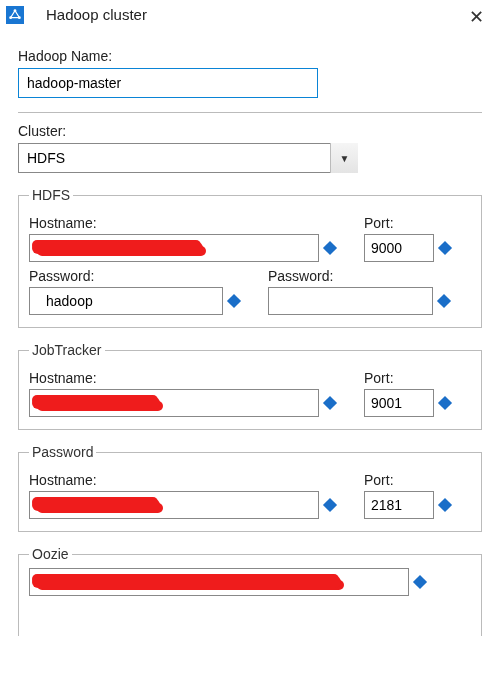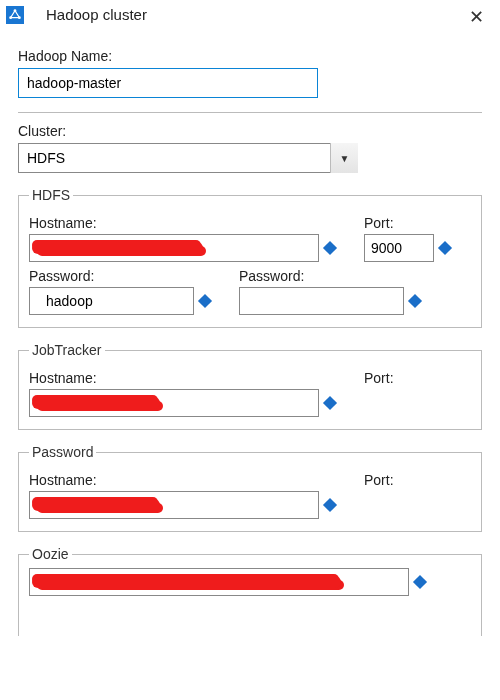--- a/index.html
+++ b/index.html
@@ -126,21 +126,21 @@
     }
     .std-input {
       height: 28px;
       border: 1px solid #888;
       padding: 0 6px;
       font-size: 14px;
       background: #fff;
     }
     .w-host { width: 290px; }
     .w-port { width: 70px; }
-    .w-user { width: 165px; padding-left: 16px; }
+    .w-user { width: 194px; padding-left: 16px; }
     .w-pass { width: 165px; }
     .w-url  { width: 380px; }
     .diamond {
       width: 10px;
       height: 10px;
       background: #1a6ec8;
       transform: rotate(45deg);
       flex-shrink: 0;
     }
     .redact {
@@ -235,37 +235,45 @@
     <div class="row">
       <div class="col">
         <div class="field-label">Hostname:</div>
         <div class="input-with-diamond">
           <div class="redact short" style="width:290px;"><input class="std-input w-host" type="text" value="" style=""></div>
           <div class="diamond"></div>
         </div>
       </div>
       <div class="col">
         <div class="field-label">Port:</div>
+        <div class="input-with-diamond">
+          <input class="std-input w-port" type="text" value="9001" style="">
+          <div class="diamond"></div>
+        </div>
       </div>
     </div>
   </fieldset>
 
   
   <fieldset class="group">
     <legend>Password</legend>
     <div class="row">
       <div class="col">
         <div class="field-label">Hostname:</div>
         <div class="input-with-diamond">
           <div class="redact short" style="width:290px;"><input class="std-input w-host" type="text" value="" style=""></div>
           <div class="diamond"></div>
         </div>
       </div>
       <div class="col">
         <div class="field-label">Port:</div>
+        <div class="input-with-diamond">
+          <input class="std-input w-port" type="text" value="2181" style="">
+          <div class="diamond"></div>
+        </div>
       </div>
     </div>
   </fieldset>
 
   
   <fieldset class="group" style="border-bottom:none;padding-bottom:40px;">
     <legend>Oozie</legend>
     <div class="col">
       <div class="input-with-diamond">
         <div class="redact long" style="width:380px;"><input class="std-input w-url" type="text" value="" style=""></div>

